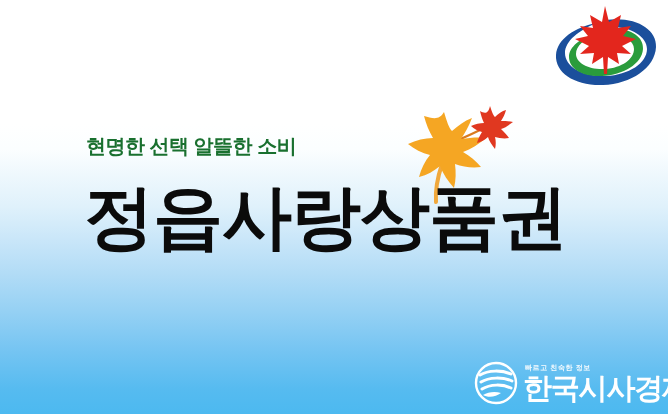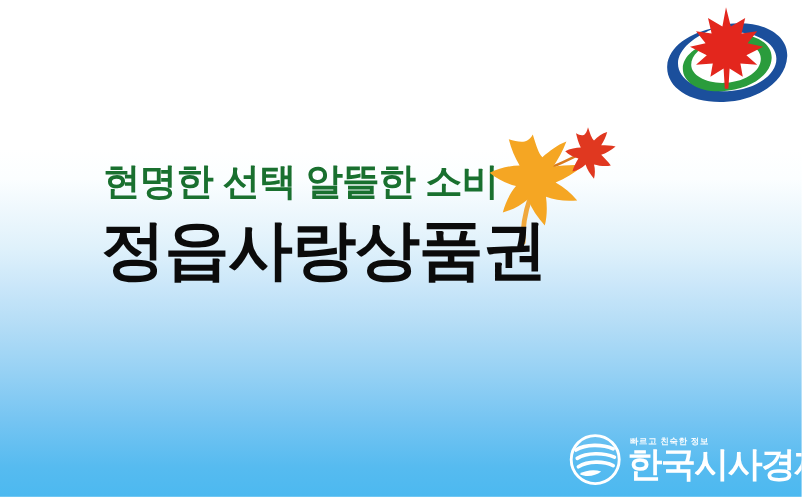--- a/index.html
+++ b/index.html
@@ -51,34 +51,34 @@
     top: 0;
     width: 668px;
     height: 414px;
   }
 
   .tagline {
     position: absolute;
     left: 86px;
     top: 136px;
     font-family: "Liberation Sans", "DejaVu Sans", sans-serif;
-    font-size: 31px;
+    font-size: 20px;
     font-weight: bold;
     letter-spacing: -0.5px;
     color: #19702f;
     white-space: nowrap;
     line-height: 1;
   }
 
   .wordmark {
     position: absolute;
     left: 84px;
     top: 182px;
     font-family: "Liberation Sans", "DejaVu Sans", sans-serif;
-    font-size: 54px;
+    font-size: 70px;
     font-weight: bold;
     letter-spacing: -1px;
     color: #0b0b0b;
     white-space: nowrap;
     line-height: 1;
   }
 
   
   .leaf-group {
     position: absolute;

